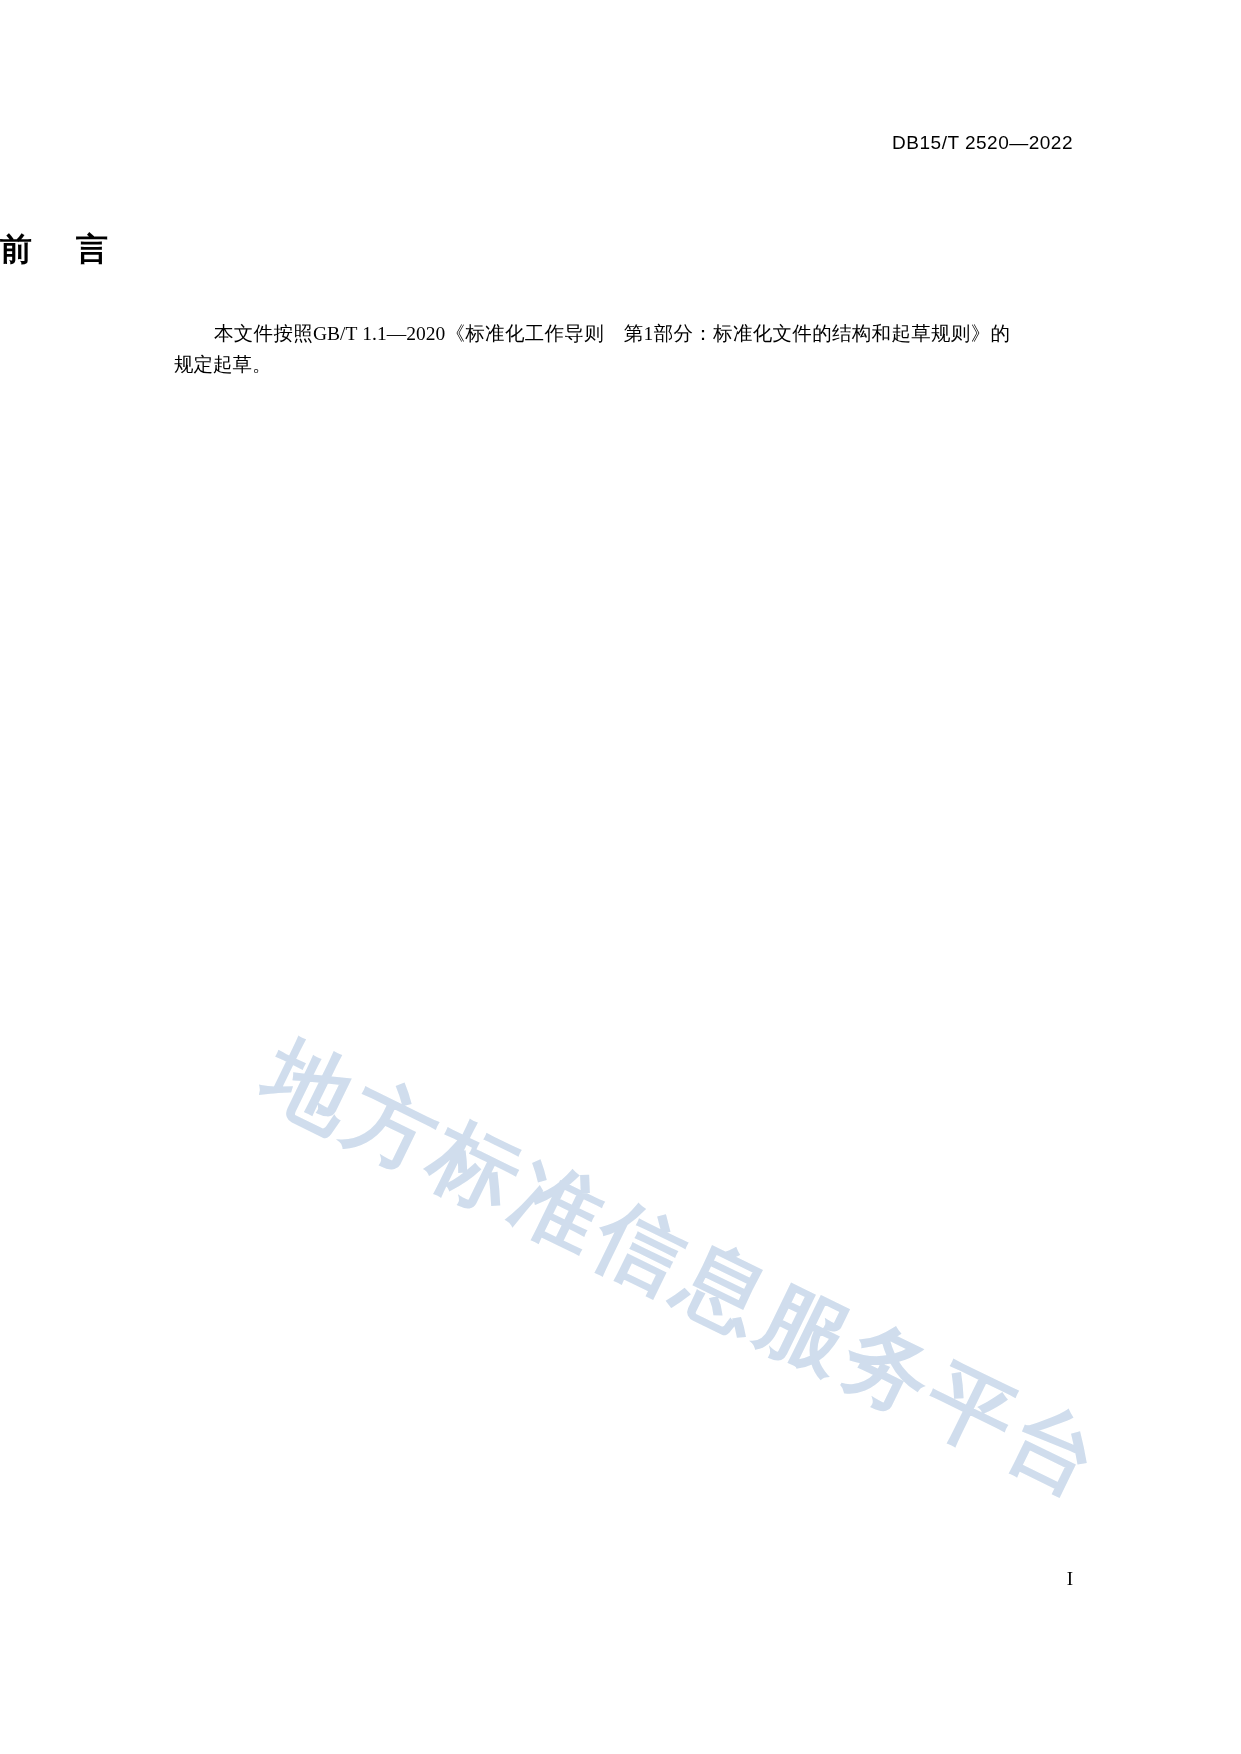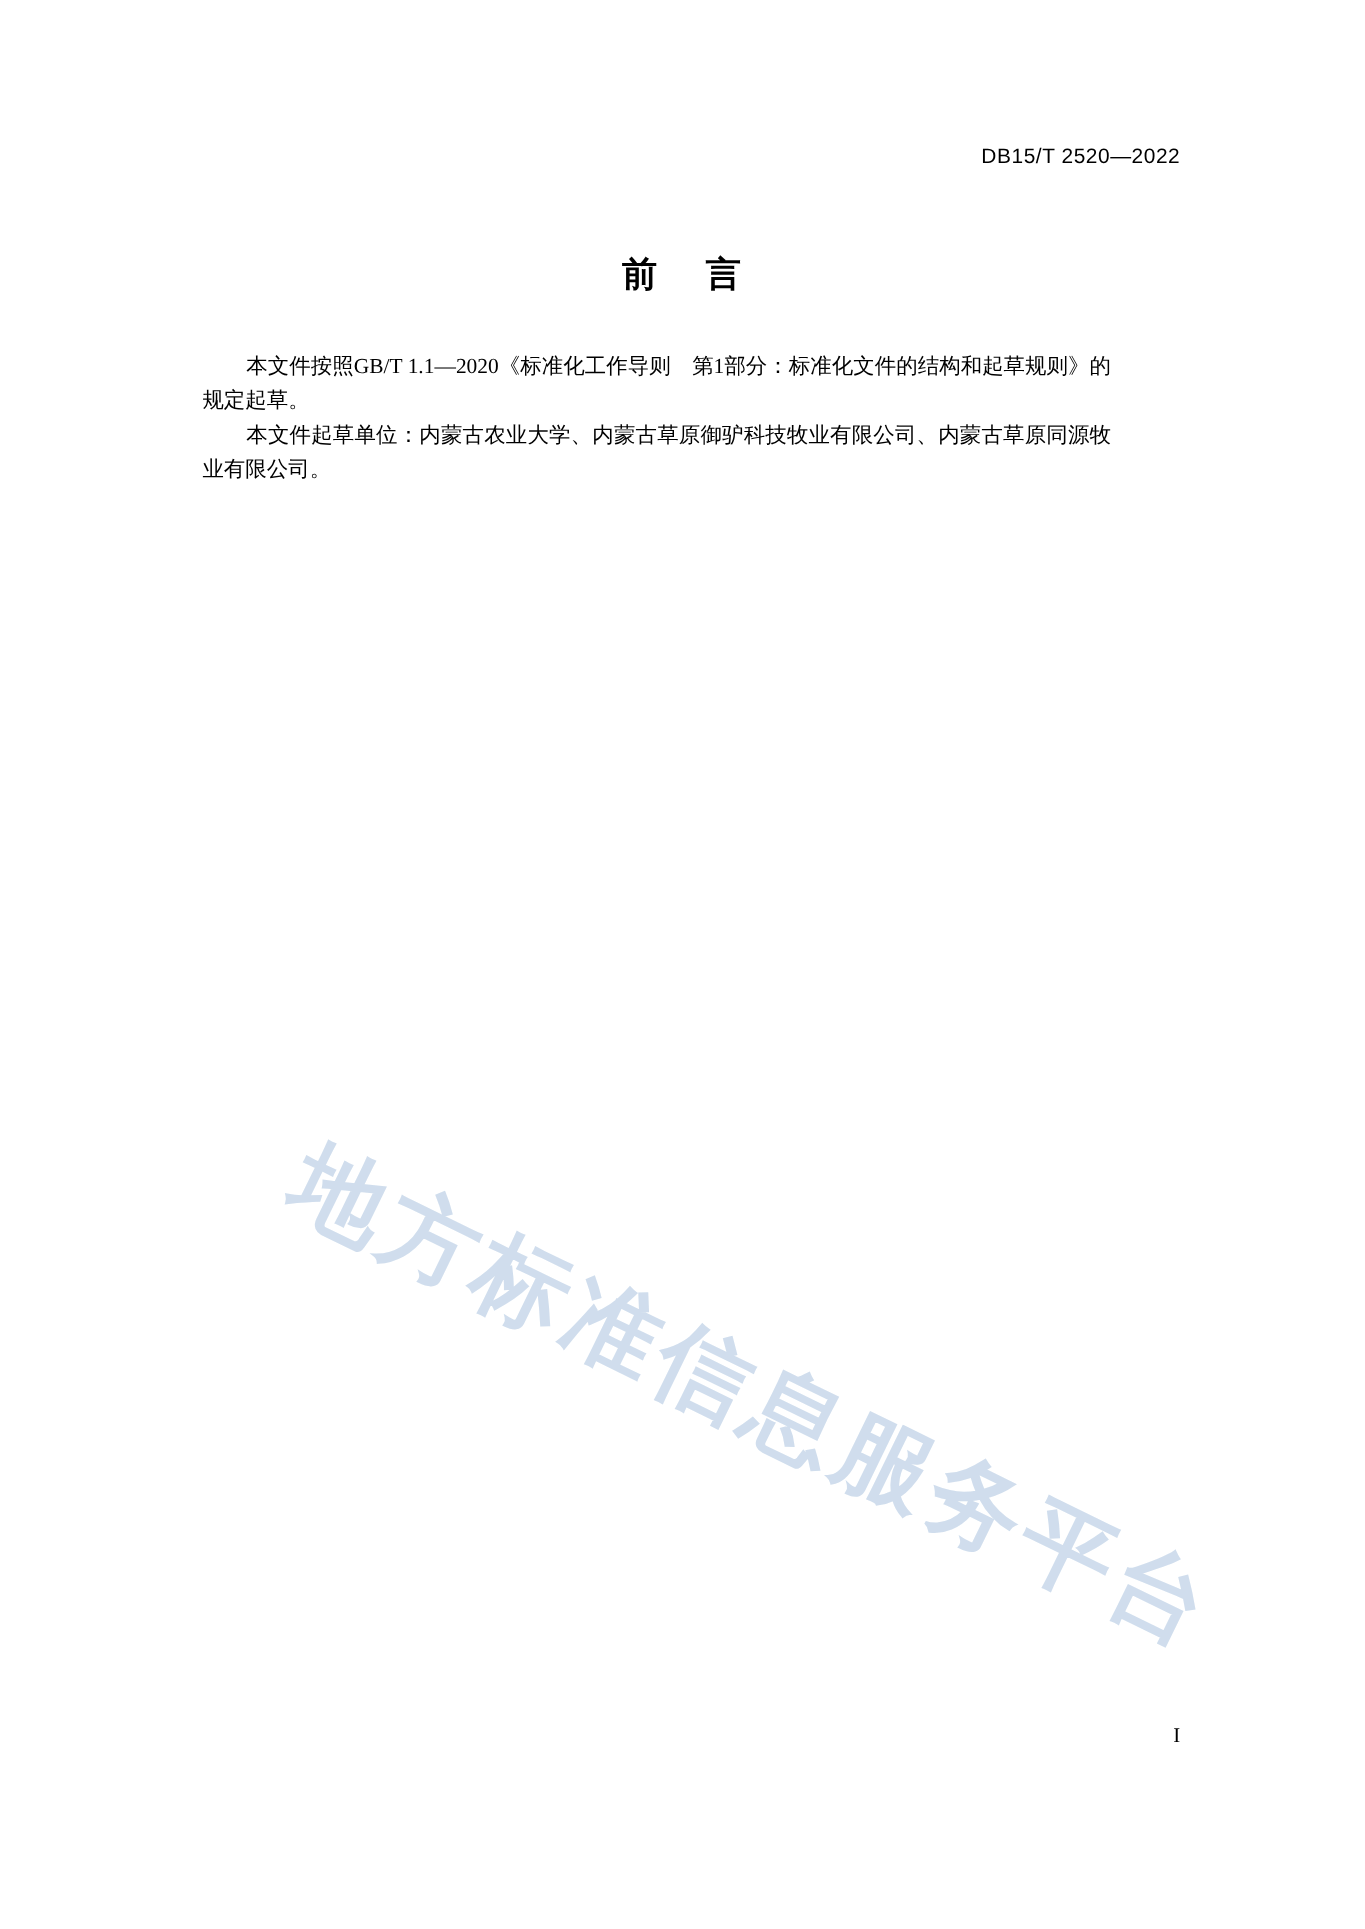--- a/index.html
+++ b/index.html
@@ -26,40 +26,40 @@
     font-family: "Liberation Sans", "DejaVu Sans", sans-serif;
     font-size: 19px;
     letter-spacing: 0.5px;
     white-space: nowrap;
   }
   .doc-title {
     position: absolute;
     top: 228px;
     left: 0;
     width: 100%;
-    text-align: center;
+    text-align: left;
     font-size: 32px;
     font-weight: bold;
     letter-spacing: 2px;
   }
   .doc-title .gap {
     display: inline-block;
     width: 42px;
   }
   .body-block {
     position: absolute;
     top: 318px;
     left: 172px;
     width: 838px;
     font-size: 19.5px;
     line-height: 31px;
     text-align: justify;
   }
   .para {
-    margin: 0 0 1px 12px;
+    margin: 0 0 1px 2px;
     text-indent: 2.05em;
   }
   .watermark {
     position: absolute;
     left: 270px;
     top: 900px;
     width: 640px;
     height: 420px;
     pointer-events: none;
     user-select: none;
@@ -92,21 +92,20 @@
 <div class="page">
 
   <div class="header-code">DB15/T 2520—2022</div>
 
   <div class="doc-title">
     <span>前</span><span class="gap"></span><span>言</span>
   </div>
 
   <div class="body-block">
     <p class="para">本文件按照GB/T 1.1—2020《标准化工作导则　第1部分：标准化文件的结构和起草规则》的规定起草。</p>
-    <p class="para">本文件起草单位：内蒙古农业大学、内蒙古草原御驴科技牧业有限公司、内蒙古草原同源牧业有限公司。</p>
   </div>
 
   <div class="watermark">
     <div class="wm-text">地方标准信息服务平台</div>
   </div>
 
   <div class="page-number">I</div>
 
 </div>
 

